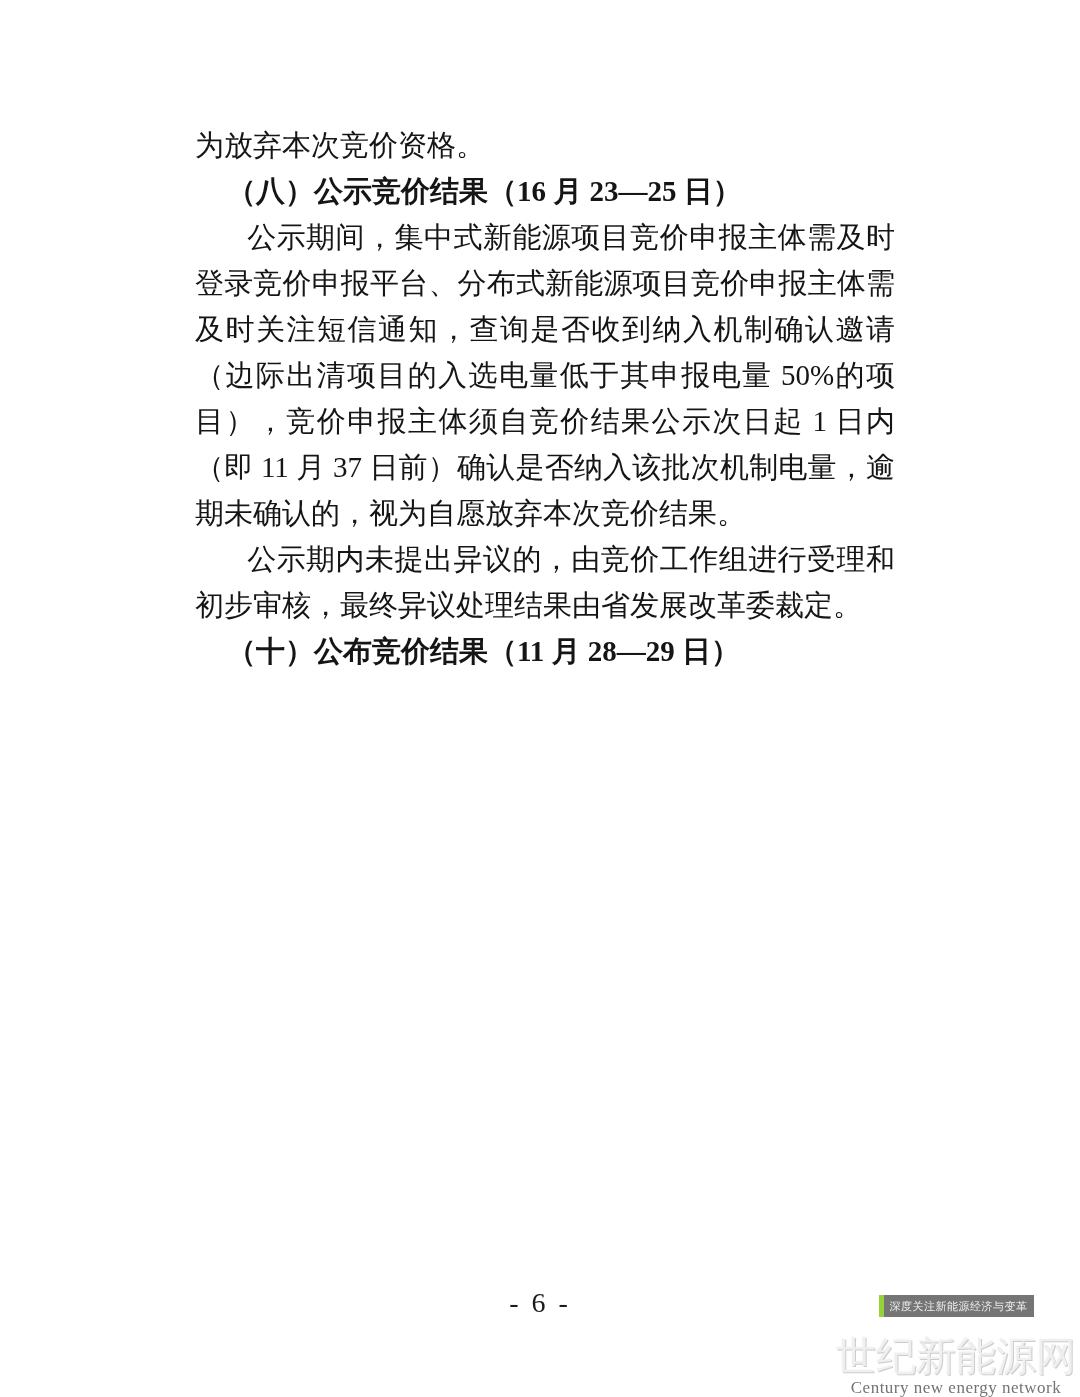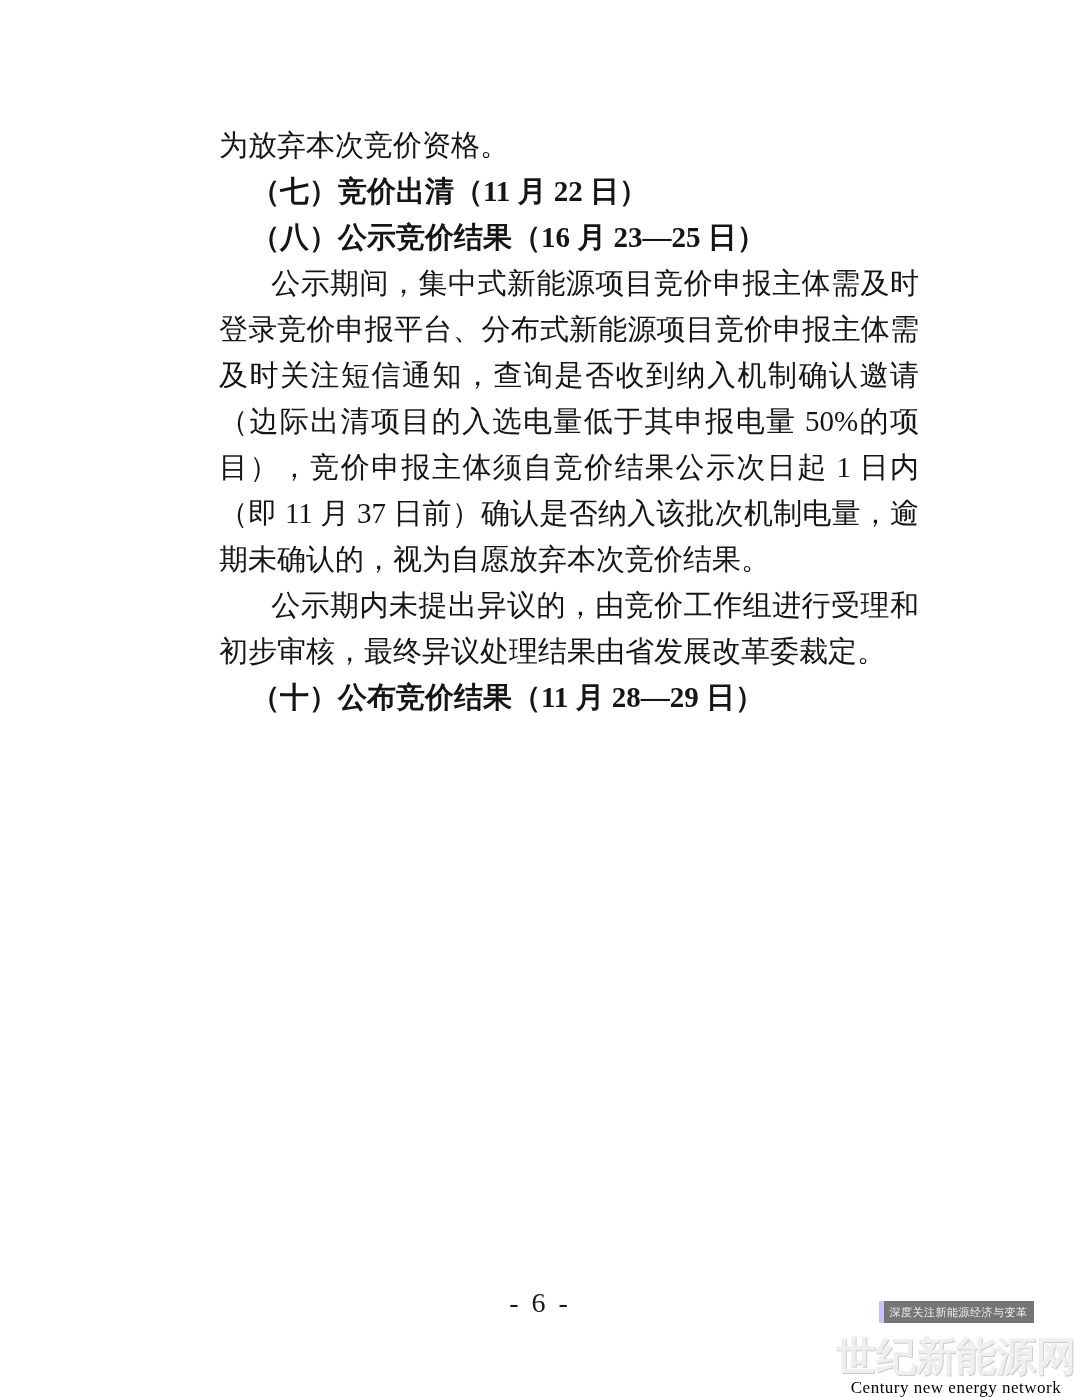--- a/index.html
+++ b/index.html
@@ -11,21 +11,21 @@
     position: relative;
     width: 1080px;
     height: 1397px;
     background: #ffffff;
     overflow: hidden;
     font-family: "Liberation Serif", "DejaVu Serif", serif;
     color: #151515;
   }
   .content {
     position: absolute;
-    left: 219px;
+    left: 195px;
     top: 122px;
     width: 700px;
     font-size: 29px;
     line-height: 46px;
     text-align: justify;
     text-justify: inter-ideograph;
   }
   .content p, .content h3 {
     margin: 0;
     padding: 0;
@@ -58,51 +58,50 @@
     text-align: center;
     user-select: none;
   }
   .wm-badge {
     display: inline-block;
     background: #5e5e5e;
     color: #ececec;
     font-size: 11px;
     line-height: 20px;
     padding: 1px 6px;
-    border-left: 5px solid #c4b5fd;
+    border-left: 5px solid #84cc16;
     letter-spacing: 0.5px;
-    margin-bottom: 12px;
+    margin-bottom: 18px;
     opacity: 0.85;
     font-family: "Liberation Sans", "DejaVu Sans", sans-serif;
   }
   .wm-title {
     font-size: 40px;
     line-height: 44px;
-    font-weight: bold;
+    font-weight: normal;
     color: #efefef;
     letter-spacing: 0px;
     text-shadow: 1px 1px 0 #cccccc, -1px -1px 0 #fbfbfb;
     white-space: nowrap;
   }
   .wm-sub {
     font-size: 17px;
     line-height: 18px;
-    color: #000000;
+    color: #737373;
     letter-spacing: 0.5px;
     white-space: nowrap;
   }
 </style>
 </head>
 <body>
 
 <div class="page">
 
   <div class="content">
     <p class="cont">为放弃本次竞价资格。</p>
-    <h3 class="heading">（七）竞价出清（11 月 22 日）</h3>
     <h3 class="heading">（八）公示竞价结果（16 月 23—25 日）</h3>
     <p class="para">公示期间，集中式新能源项目竞价申报主体需及时登录竞价申报平台、分布式新能源项目竞价申报主体需及时关注短信通知，查询是否收到纳入机制确认邀请（边际出清项目的入选电量低于其申报电量 50%的项目），竞价申报主体须自竞价结果公示次日起 1 日内（即 11 月 37 日前）确认是否纳入该批次机制电量，逾期未确认的，视为自愿放弃本次竞价结果。</p>
     <p class="para">公示期内未提出异议的，由竞价工作组进行受理和初步审核，最终异议处理结果由省发展改革委裁定。</p>
     <h3 class="heading">（十）公布竞价结果（11 月 28—29 日）</h3>
   </div>
 
   <div class="footer">- 6 -</div>
 
   <div class="watermark">
     <div class="wm-badge">深度关注新能源经济与变革</div>

